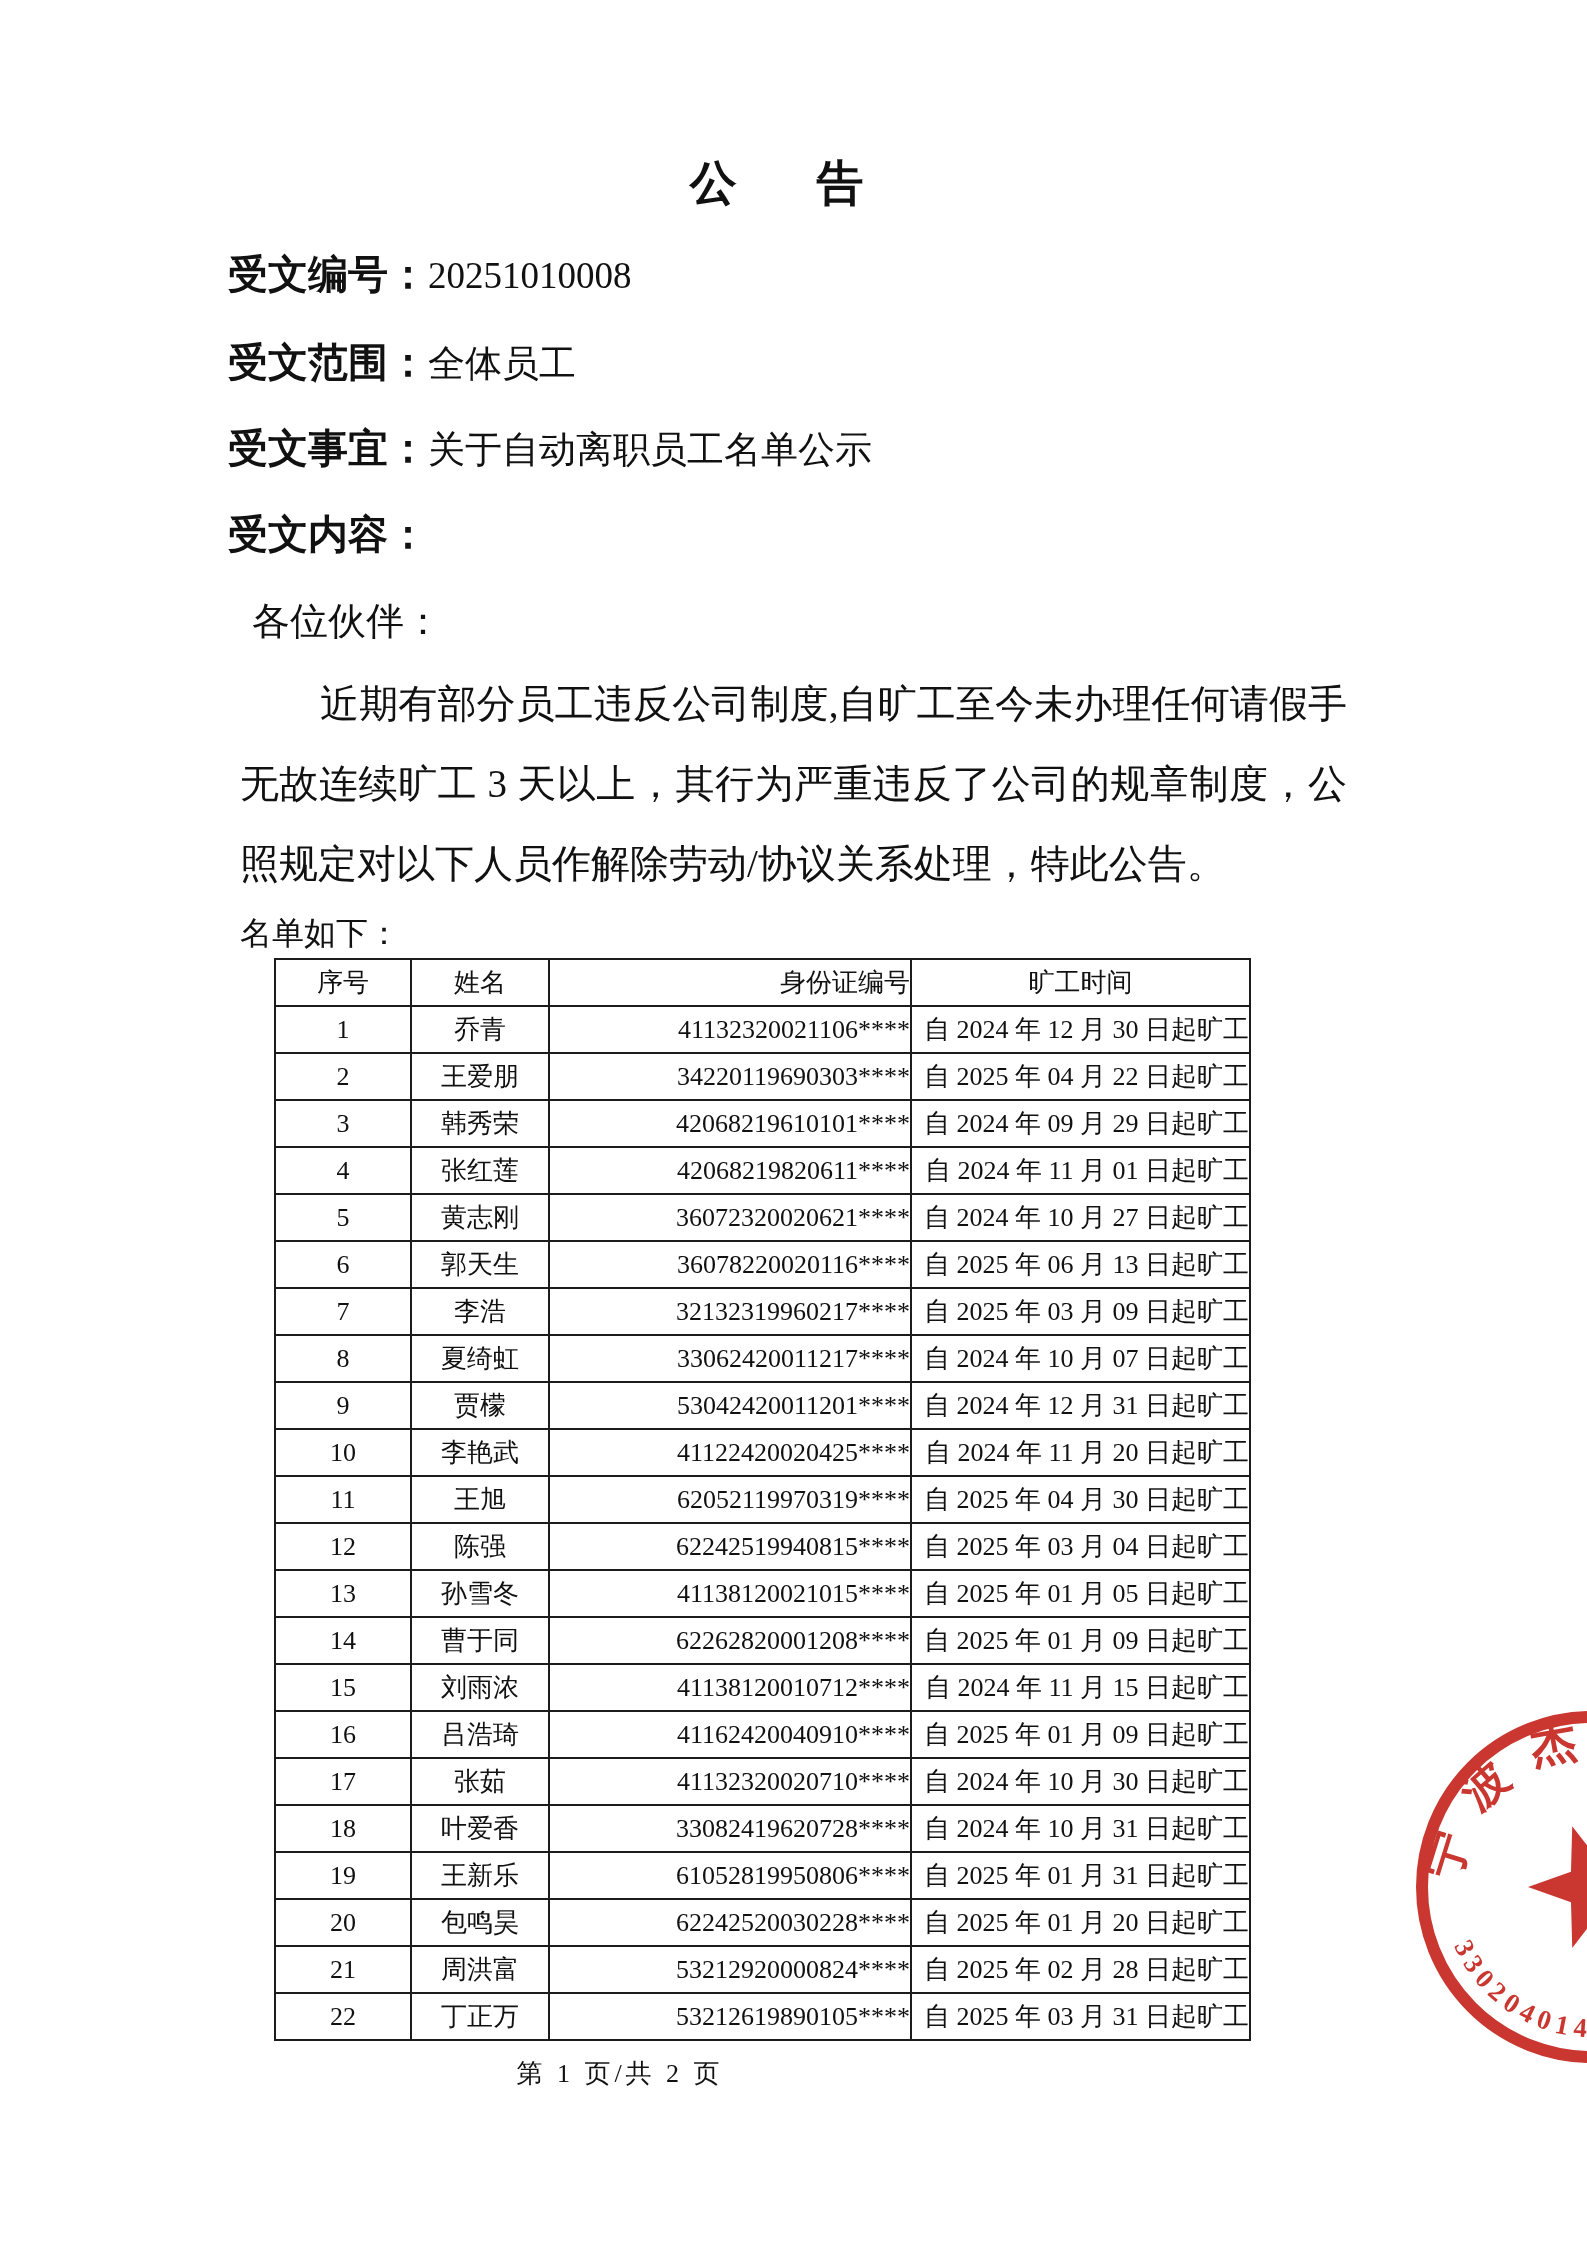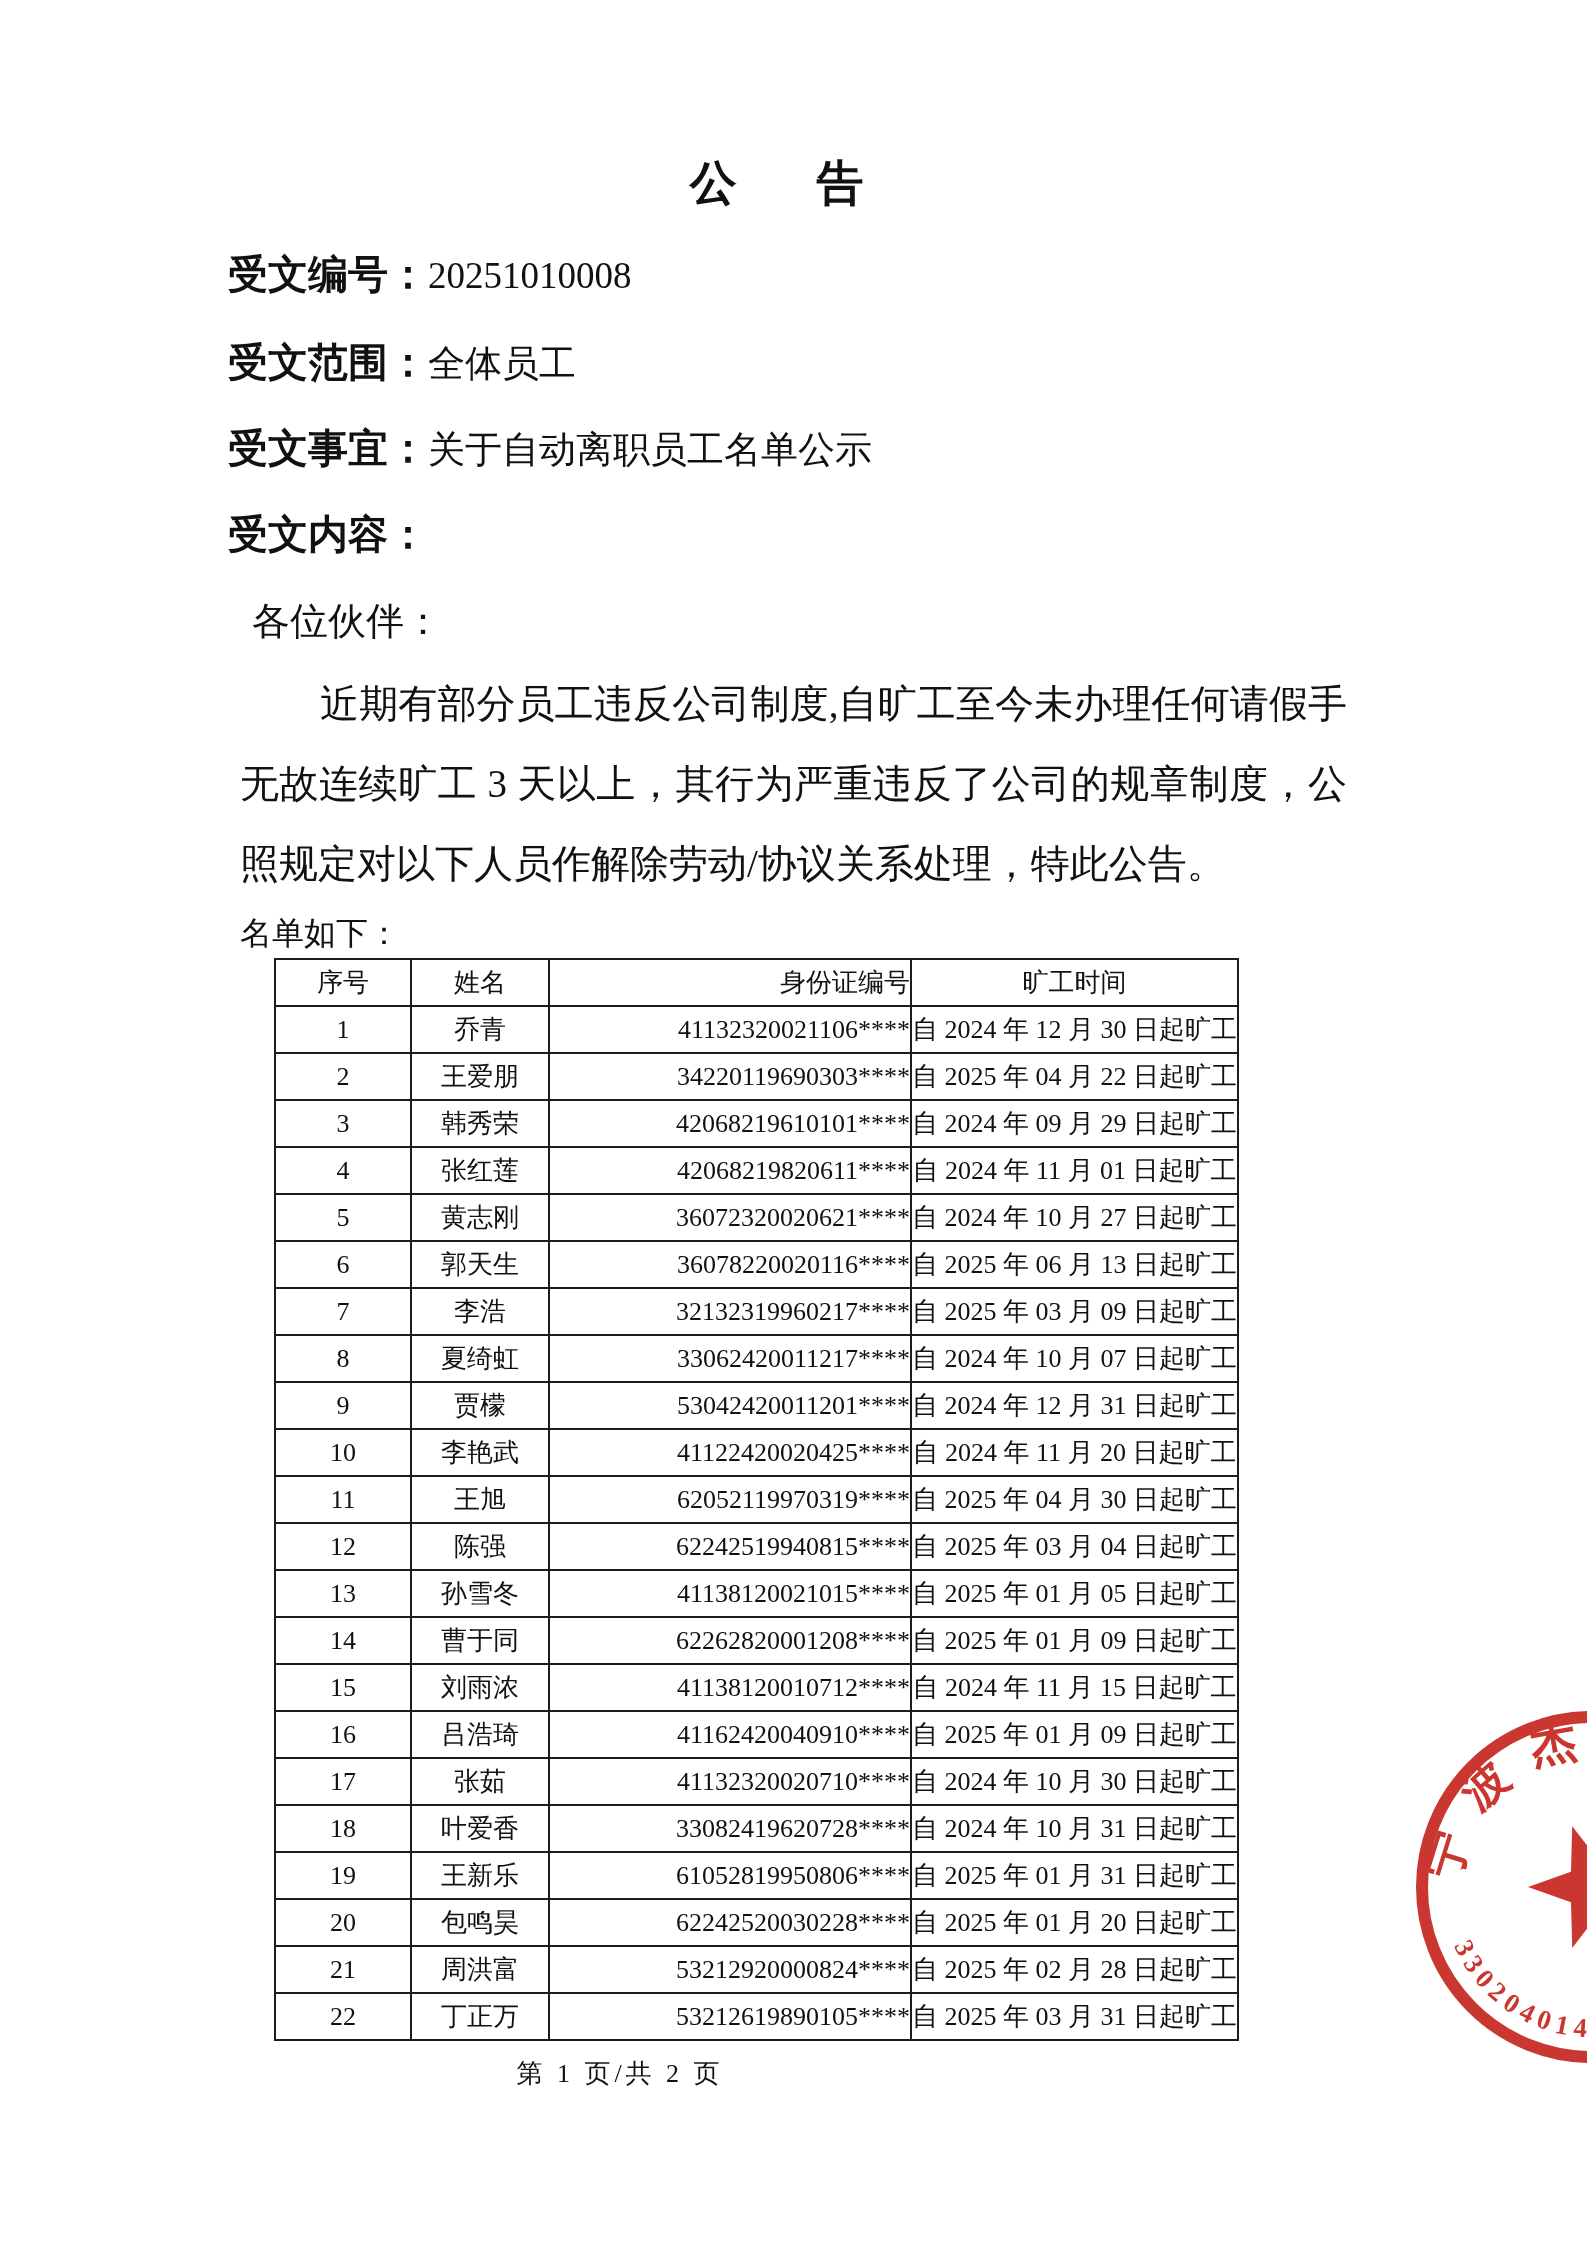--- a/index.html
+++ b/index.html
@@ -62,21 +62,21 @@
     font-weight: normal;
     text-align: center;
     padding: 0;
     white-space: nowrap;
     overflow: hidden;
   }
   table.emp .c0 { width: 134px; }
   table.emp .c1 { width: 136px; }
   table.emp .c2 { width: 360px; text-align: right; }
   table.emp .c3 { width: 296px; }
-  table.emp td.c3 { text-align: center; }
+  table.emp td.c3 { text-align: right; padding-left: 12px; }
   .page-footer {
     position: absolute; top: 2056px; left: 0; width: 1160px;
     text-align: center;
     font-size: 26px;
     letter-spacing: 4px;
     padding-left: 40px;
   }
   .seal {
     position: absolute; left: 1392px; top: 1687px;
     width: 400px; height: 400px;

